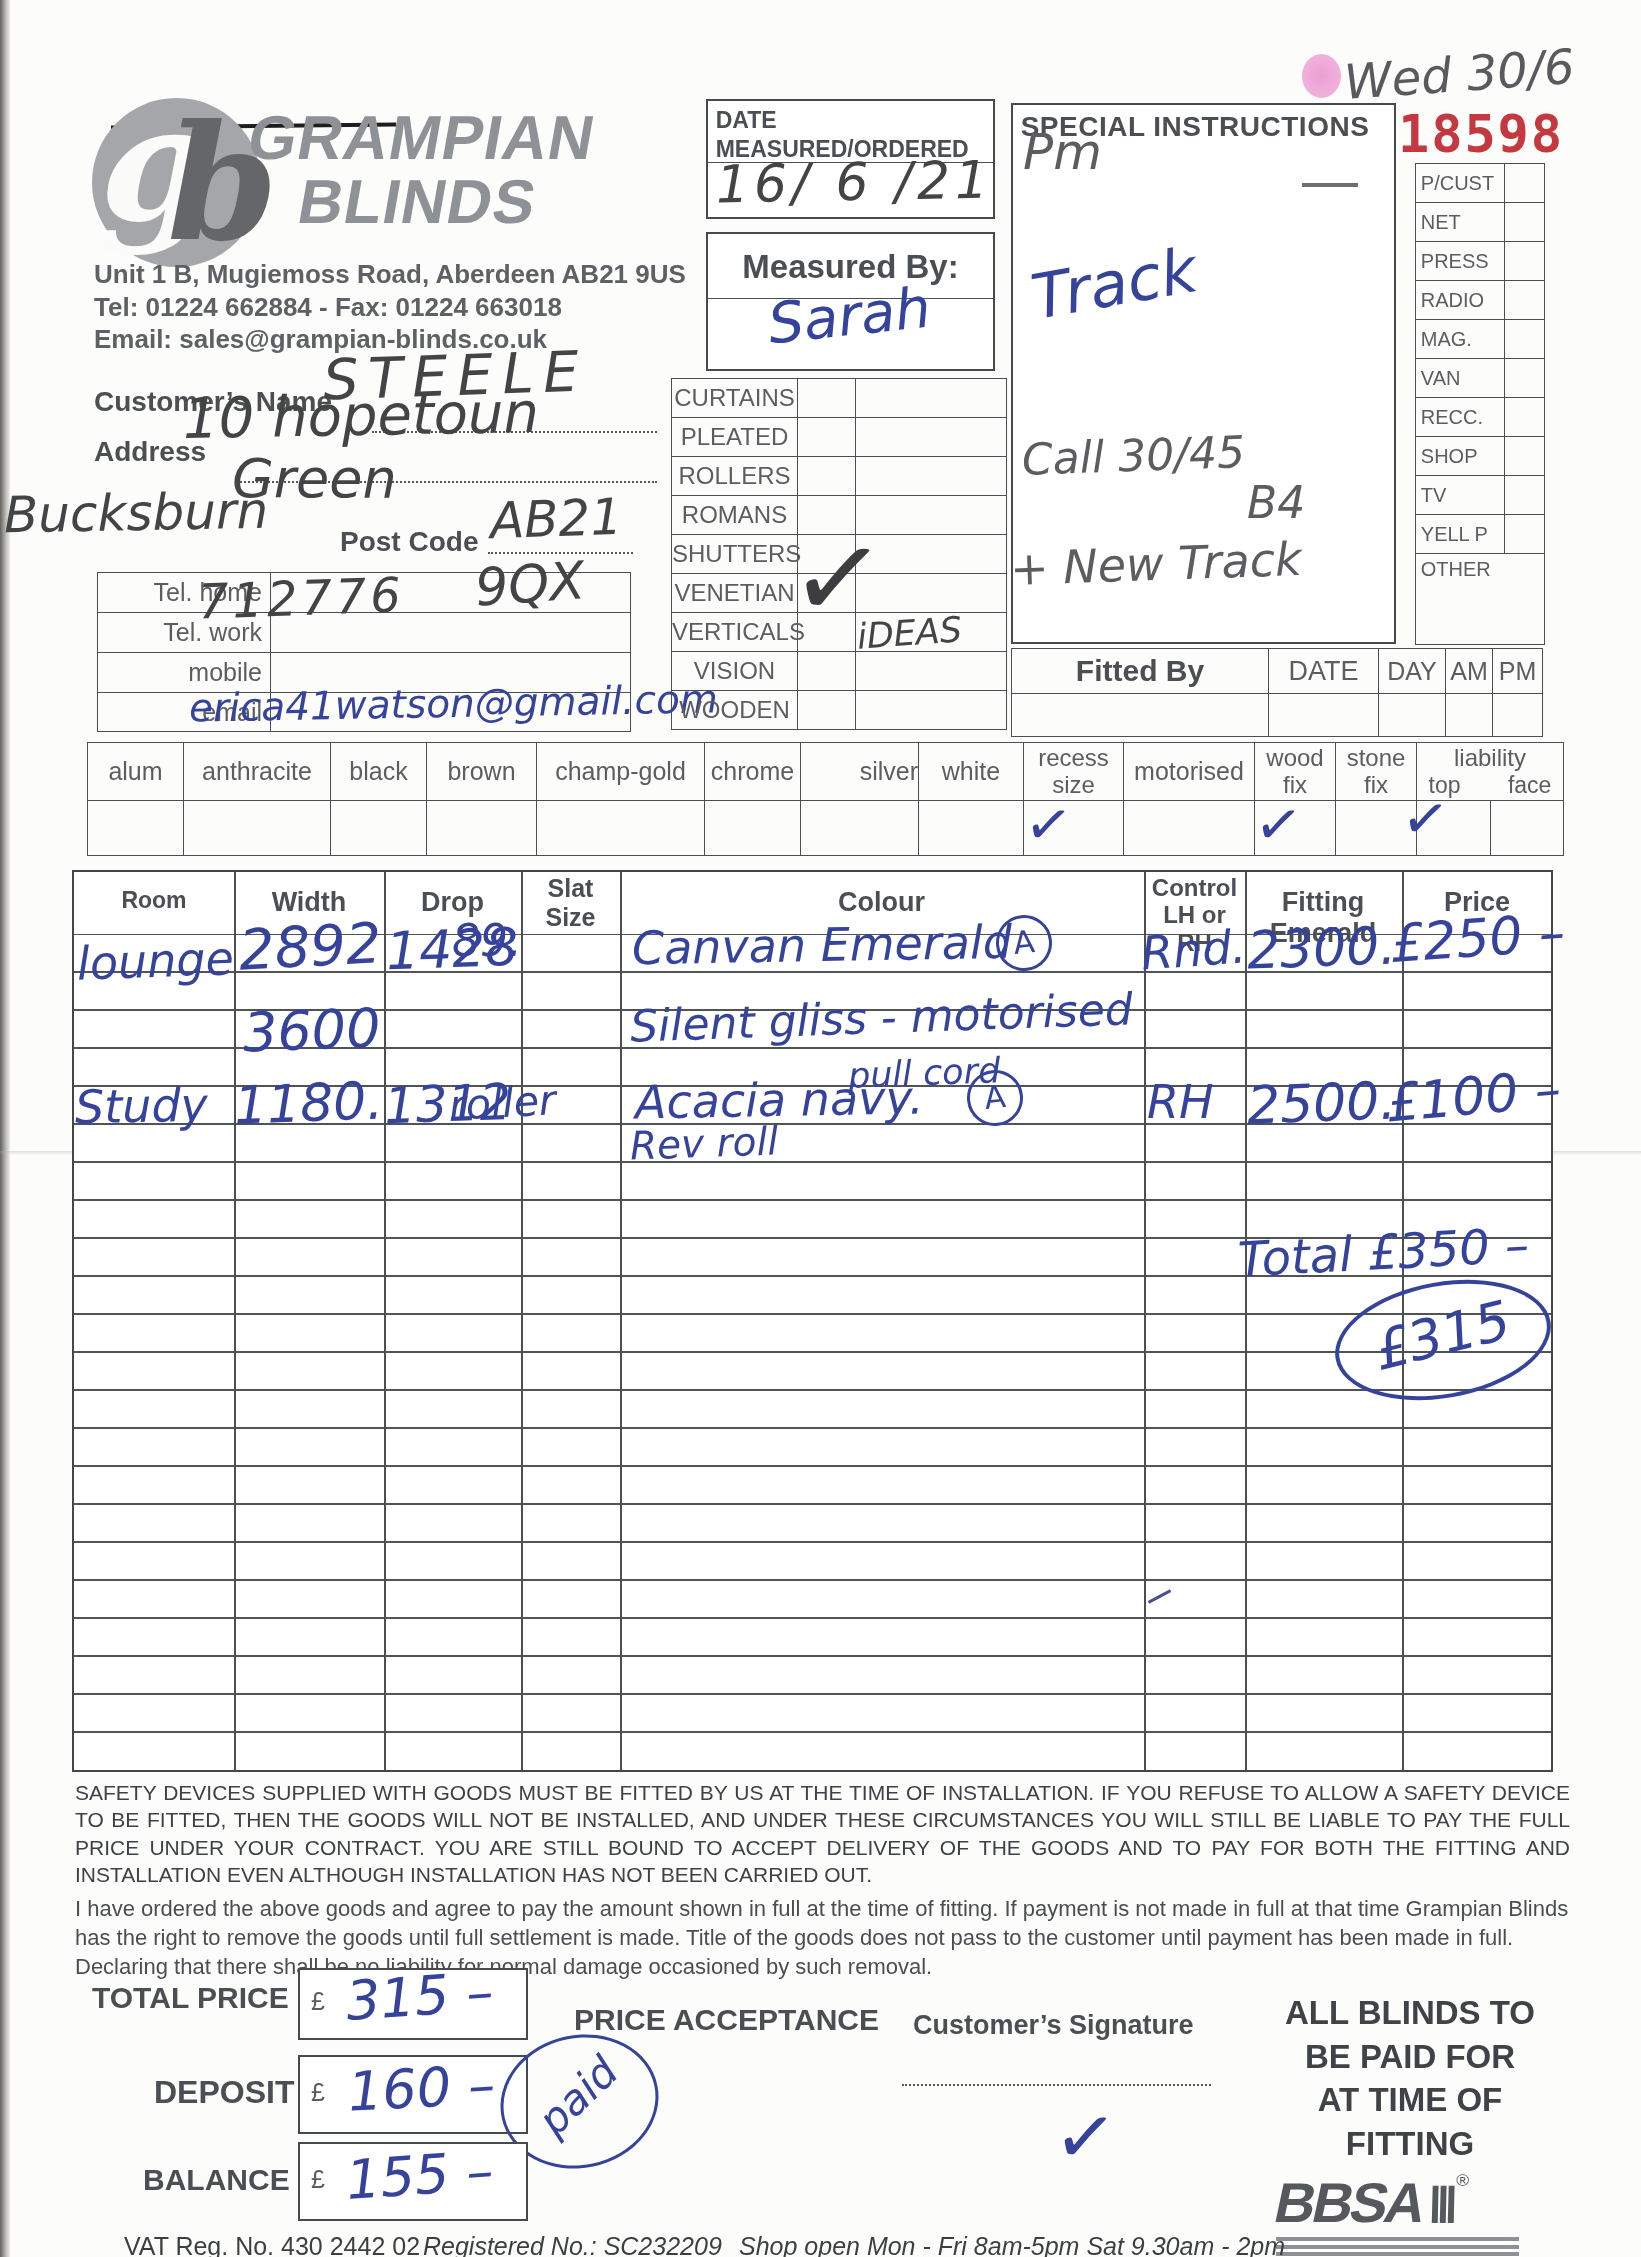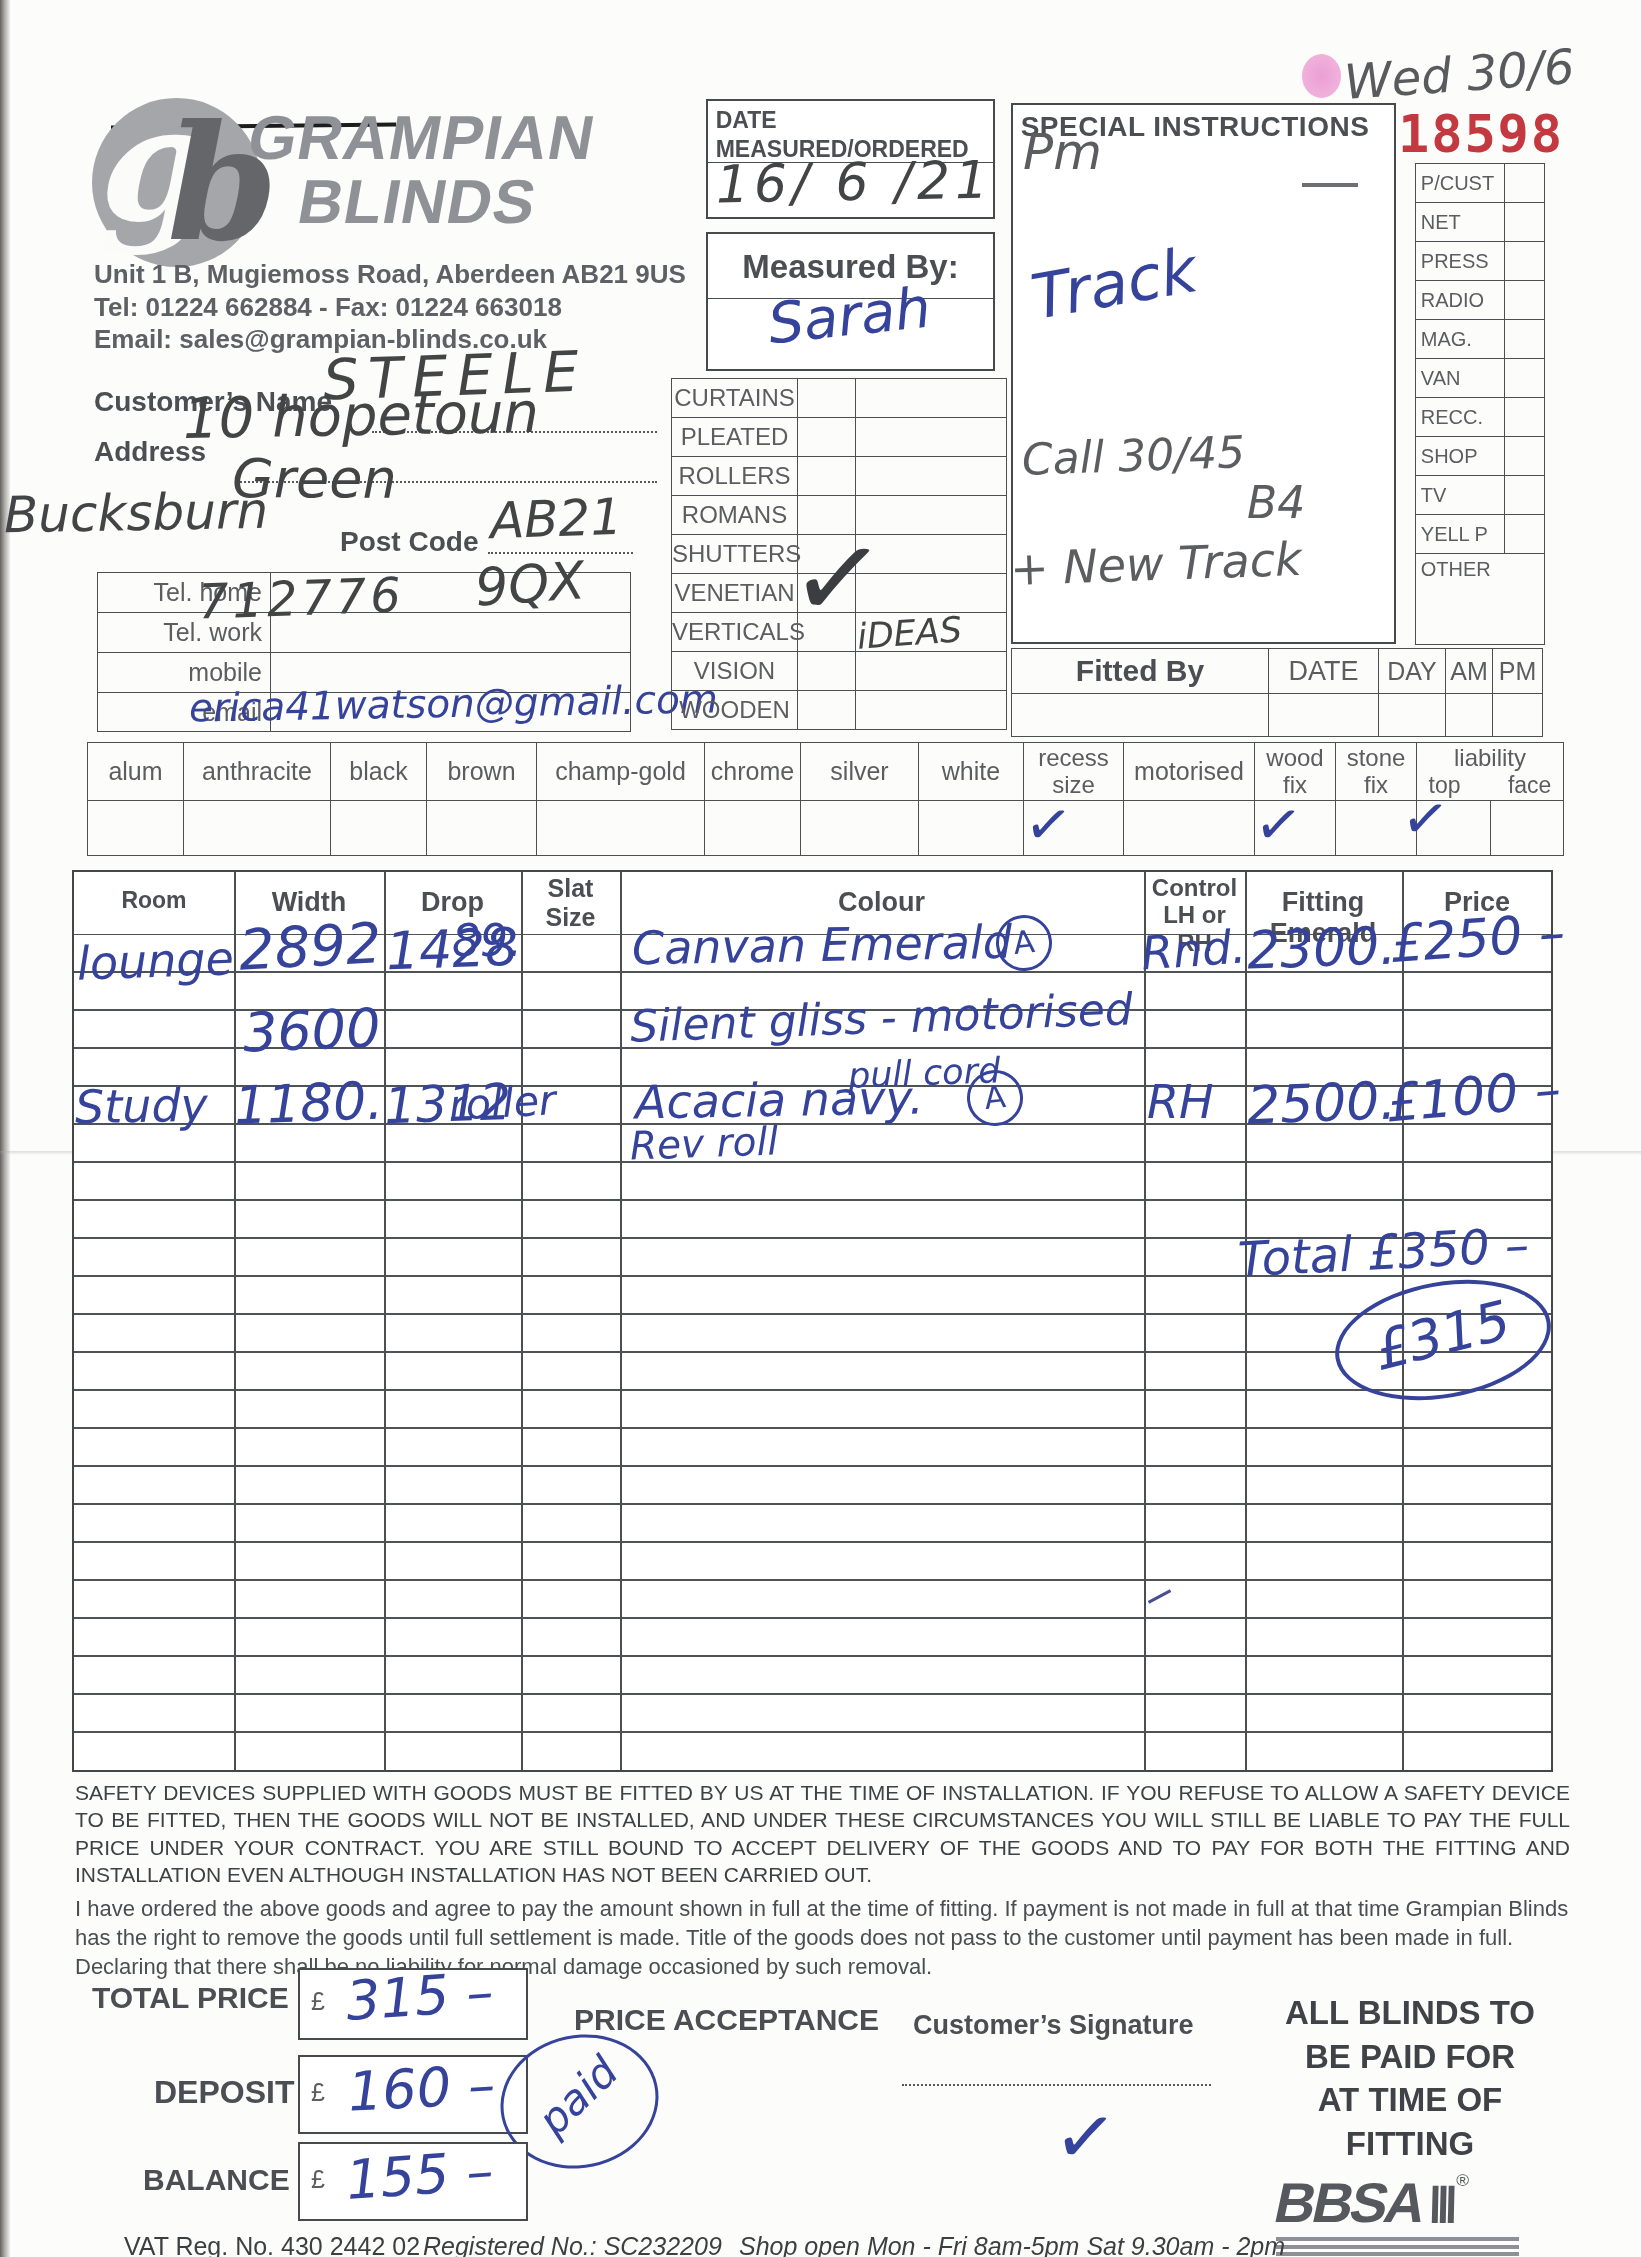--- a/index.html
+++ b/index.html
@@ -233,21 +233,21 @@
 
   <table class="grid abs" style="left:87px;top:742px;width:1463px;height:113px;">
     <tbody>
         <tr style="height:58px;">
       <td style="width:95px;text-align:center;"><span class="soft" style="font-size:25px;">alum</span></td>
       <td style="width:146px;text-align:center;"><span class="soft" style="font-size:25px;">anthracite</span></td>
       <td style="width:95px;text-align:center;"><span class="soft" style="font-size:25px;">black</span></td>
       <td style="width:109px;text-align:center;"><span class="soft" style="font-size:25px;">brown</span></td>
       <td style="width:167px;text-align:center;"><span class="soft" style="font-size:25px;">champ-gold</span></td>
       <td style="width:95px;text-align:center;"><span class="soft" style="font-size:25px;">chrome</span></td>
-      <td style="width:117px;text-align:center;"><span class="soft" style="font-size:25px;">silver</span></td>
+      <td style="width:117px;text-align:right;"><span class="soft" style="font-size:25px;">silver</span></td>
       <td style="width:104px;text-align:center;"><span class="soft" style="font-size:25px;">white</span></td>
       <td style="width:99px;text-align:center;"><span class="soft prelines" style="font-size:24px;line-height:1.1;">recess
 size</span></td>
       <td style="width:130px;text-align:center;"><span class="soft" style="font-size:25px;">motorised</span></td>
       <td style="width:80px;text-align:center;"><span class="soft prelines" style="font-size:24px;line-height:1.1;">wood
 fix</span></td>
       <td style="width:80px;text-align:center;"><span class="soft prelines" style="font-size:24px;line-height:1.1;">stone
 fix</span></td>
       <td style="width:146px;">
         <div style="text-align:center;"><span class="soft" style="font-size:24px;">liability</span></div>

